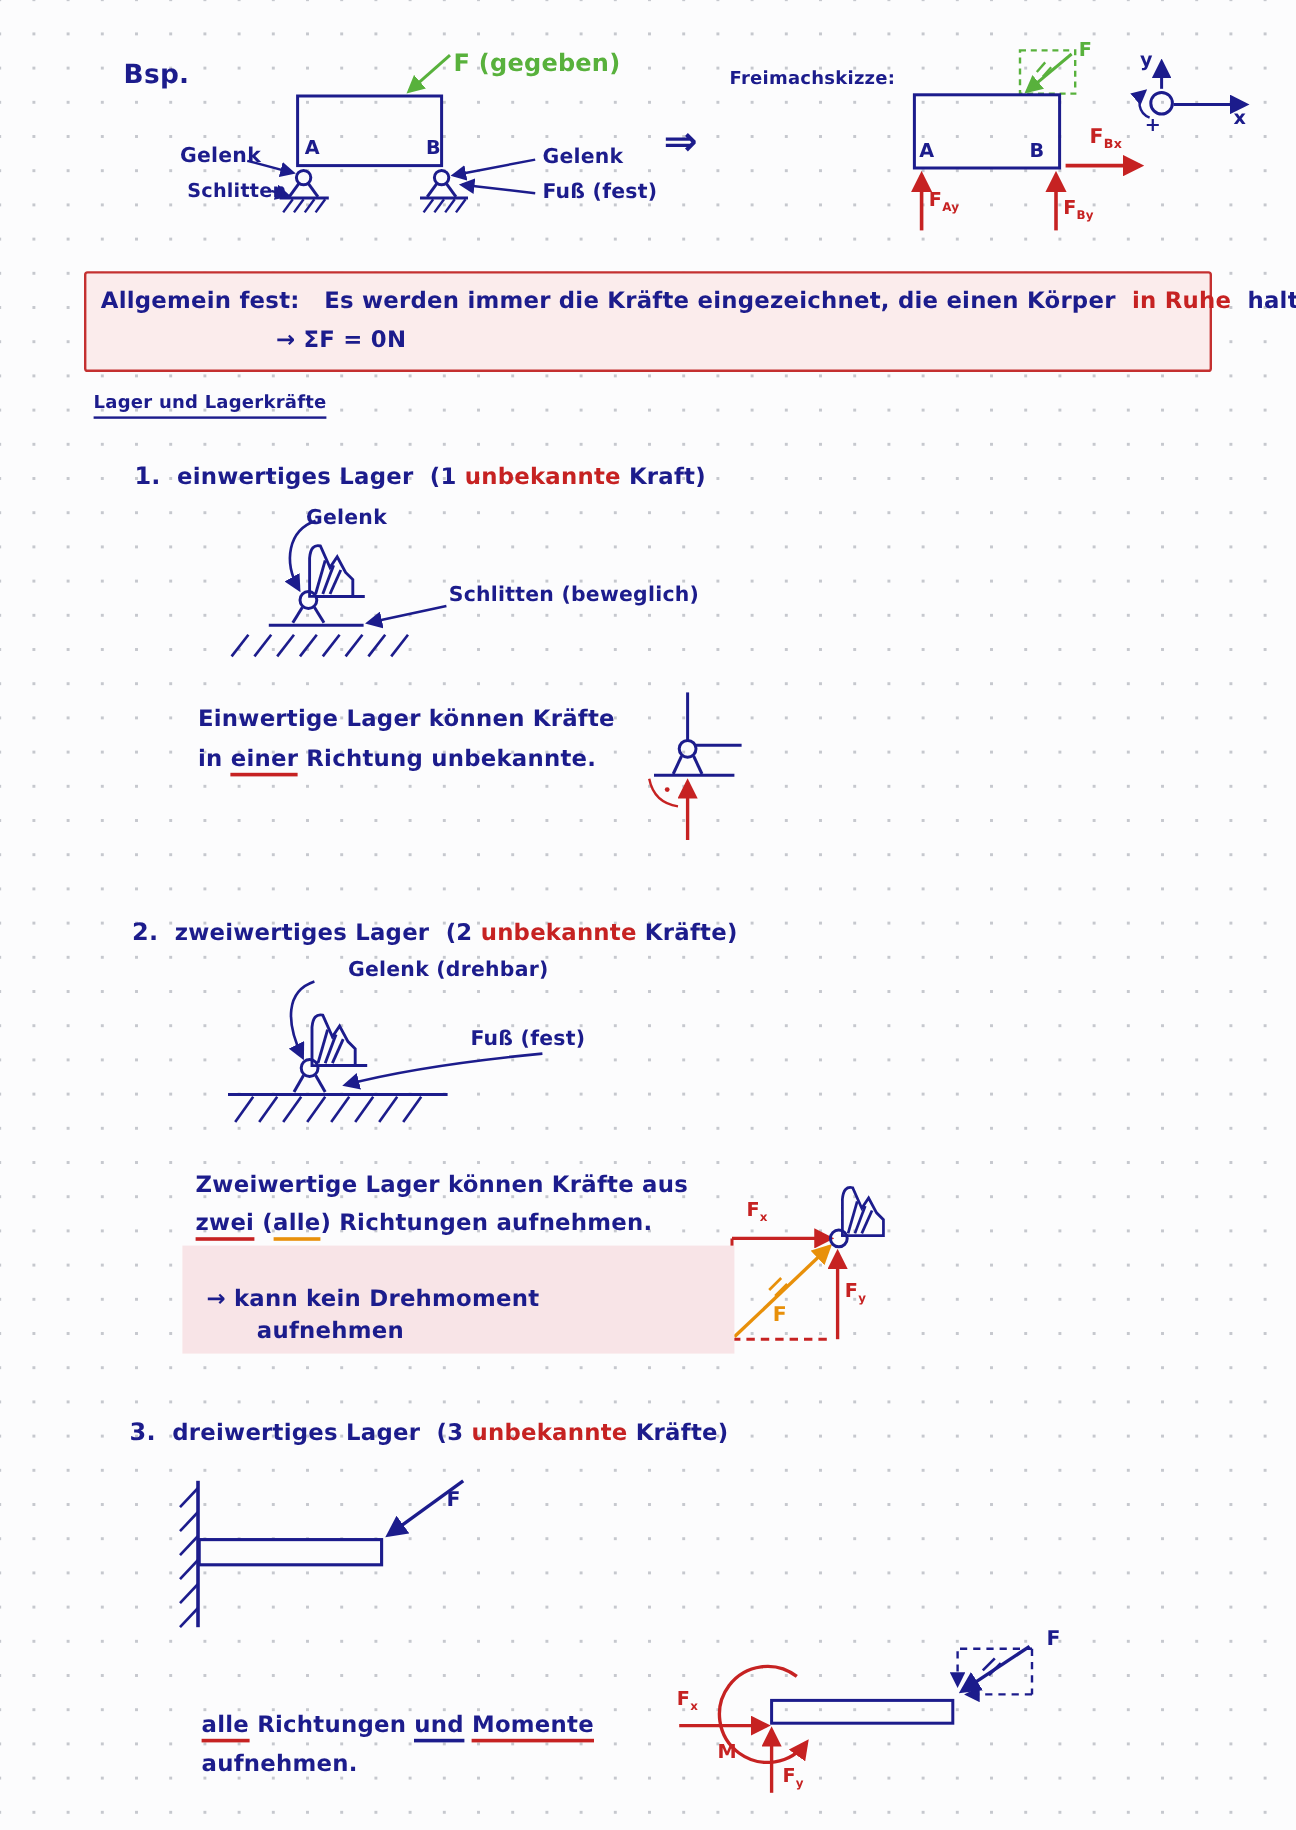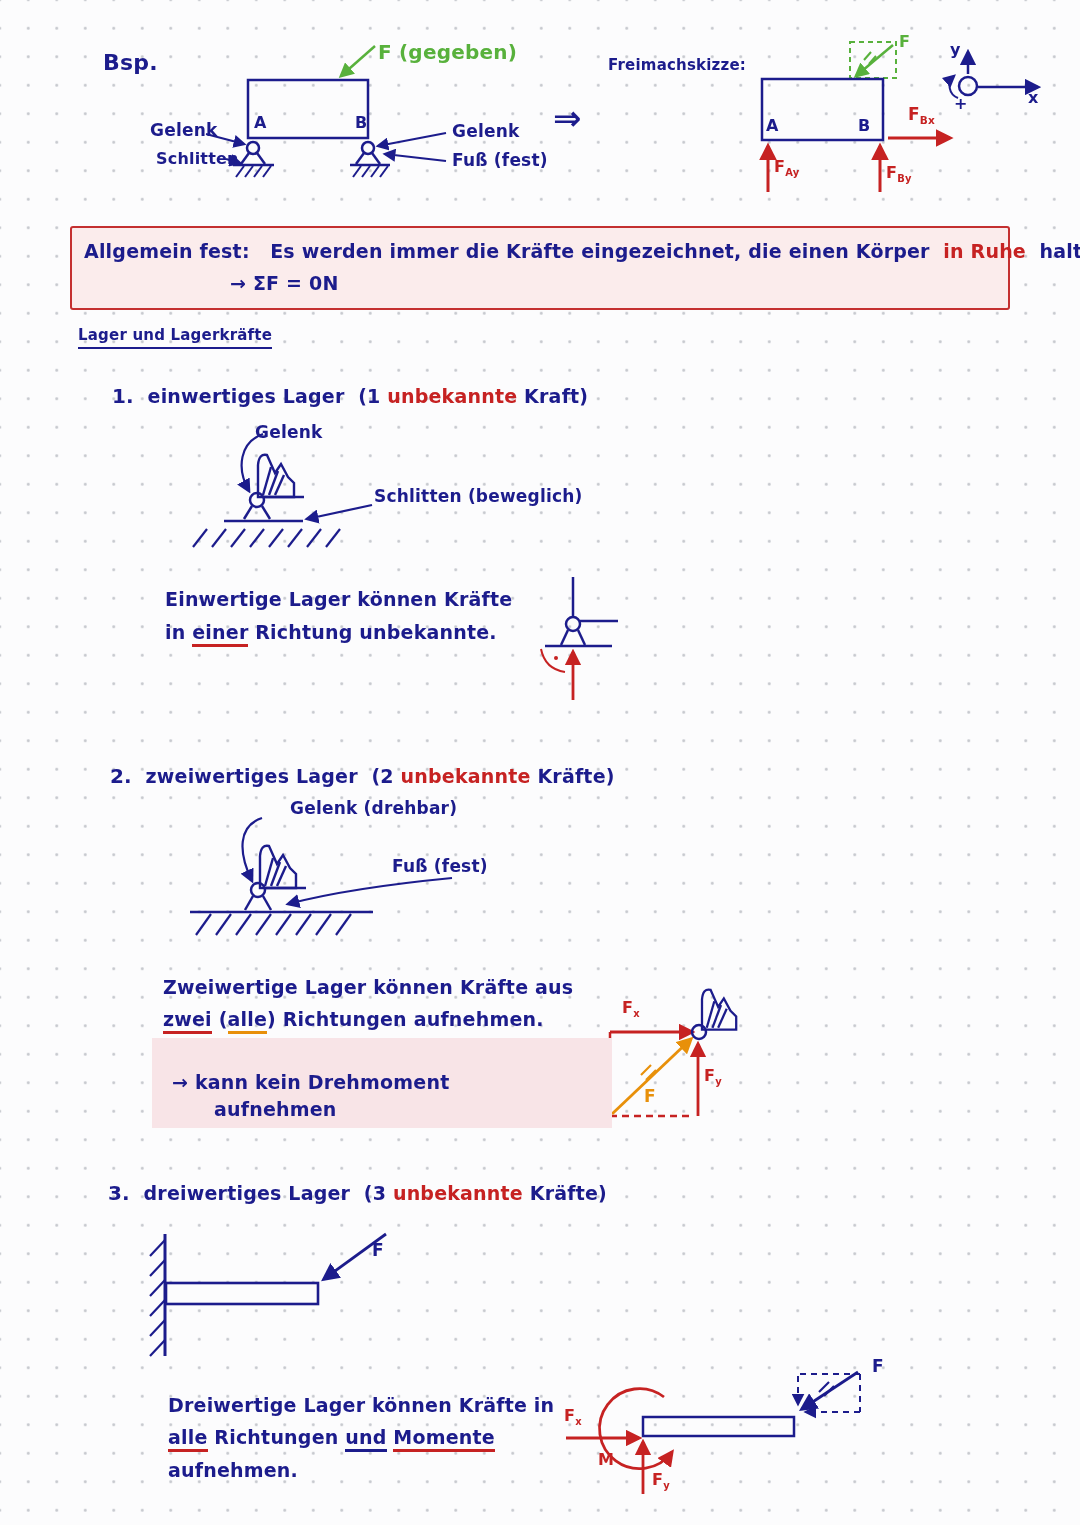--- a/index.html
+++ b/index.html
@@ -290,21 +290,20 @@
   <div class="t sz16 red bold" style="left:622px;top:998px"><span>F</span><sub>x</sub></div>
   <div class="t sz16 red bold" style="left:704px;top:1066px"><span>F</span><sub>y</sub></div>
   <div class="t sz17 orange bold" style="left:644px;top:1086px">F</div>
 
   <div class="t" style="left:108px;top:1181px">
     <span class="sz20 bold ital">3.</span>&nbsp;
     <span>dreiwertiges Lager</span>&nbsp;
     <span>(3 </span><span class="red">unbekannte</span><span> Kräfte)</span>
   </div>
   <div class="t sz17 bold" style="left:372px;top:1240px">F</div>
-  <div class="t" style="left:168px;top:1394px">Dreiwertige Lager können Kräfte in</div>
   <div class="t" style="left:168px;top:1426px">
     <span class="u-red">alle</span><span> Richtungen </span><span class="u-navy">und</span><span> </span><span class="u-red">Momente</span>
   </div>
   <div class="t" style="left:168px;top:1459px">aufnehmen.</div>
   <div class="t sz16 red bold" style="left:564px;top:1406px"><span>F</span><sub>x</sub></div>
   <div class="t sz16 red bold" style="left:598px;top:1450px">M</div>
   <div class="t sz16 red bold" style="left:652px;top:1470px"><span>F</span><sub>y</sub></div>
   <div class="t sz17 bold" style="left:872px;top:1356px">F</div>
 
 </div>

